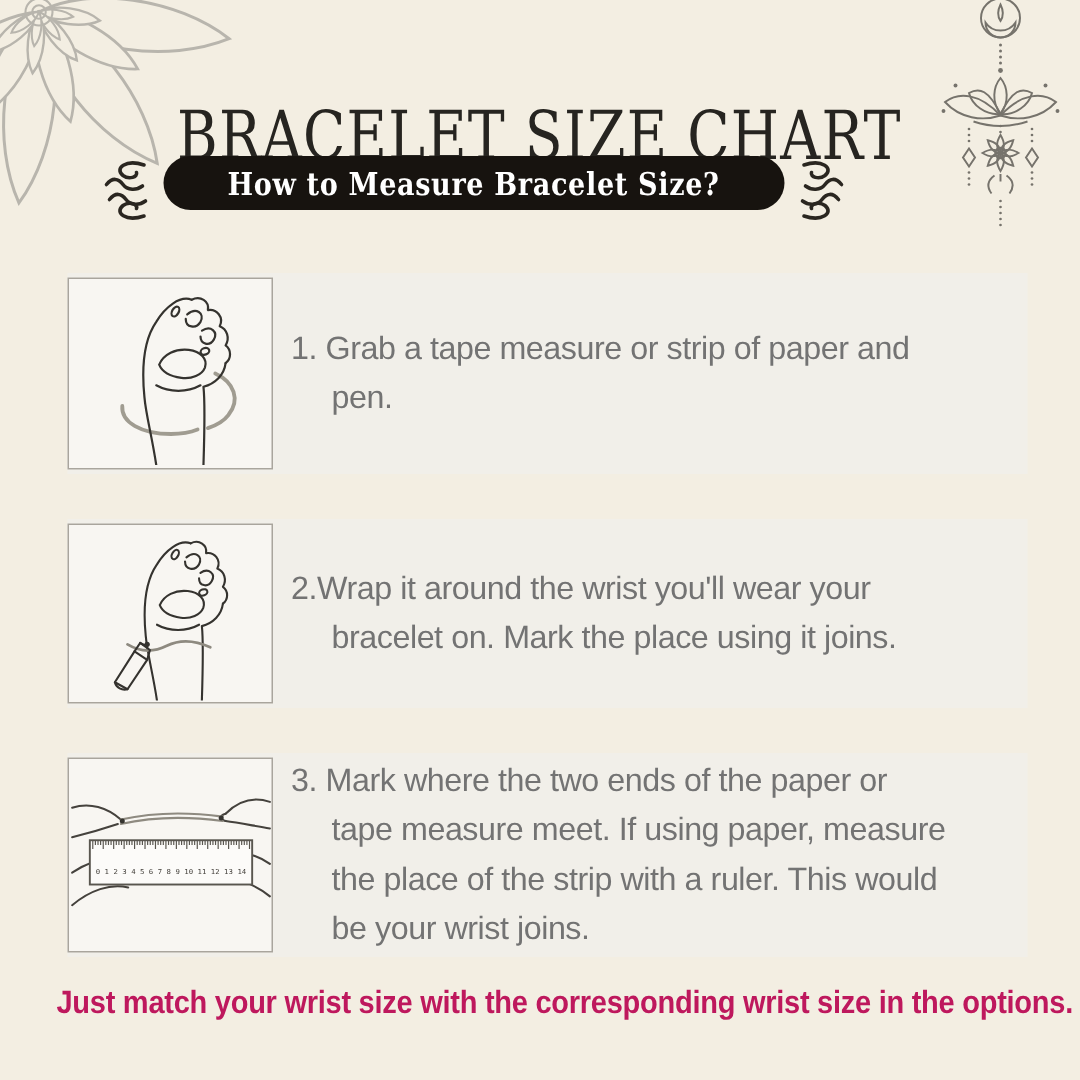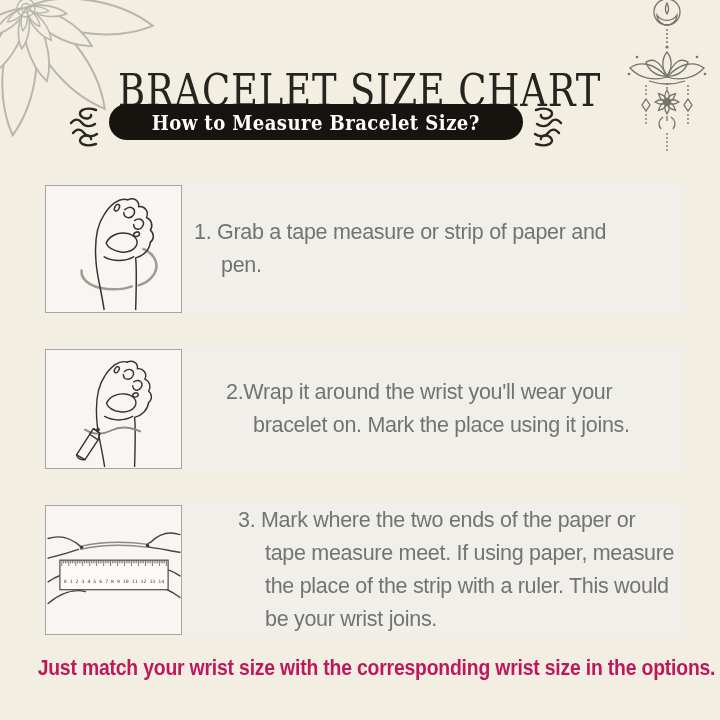--- a/index.html
+++ b/index.html
@@ -30,22 +30,22 @@
     letter-spacing:0.5px;
   }
   .orn svg{display:block;}
   
   .mandala{position:absolute;left:-14px;top:-18px;}
   .lotus{position:absolute;left:619px;top:0;}
   
   .steps{position:absolute;top:182px;left:45px;width:640px;}
   .step{display:flex;background:#f1efe9;margin-bottom:30px;}
   .step.r1{height:134px;}
-  .step.r2{height:126px;gap:32px;}
-  .step.r3{height:136px;gap:44px;}
+  .step.r2{height:126px;}
+  .step.r3{height:136px;}
   .illus{
     flex:0 0 137px;margin:3px 0;background:#f8f6f2;
     border:1px solid #a9a59d;box-sizing:border-box;
     display:flex;align-items:center;justify-content:center;
   }
   .text{
     margin-left:12px;display:flex;flex-direction:column;justify-content:center;
     font-size:21.5px;line-height:33px;color:#737373;letter-spacing:-0.3px;
   }
   .text div{white-space:nowrap;}

